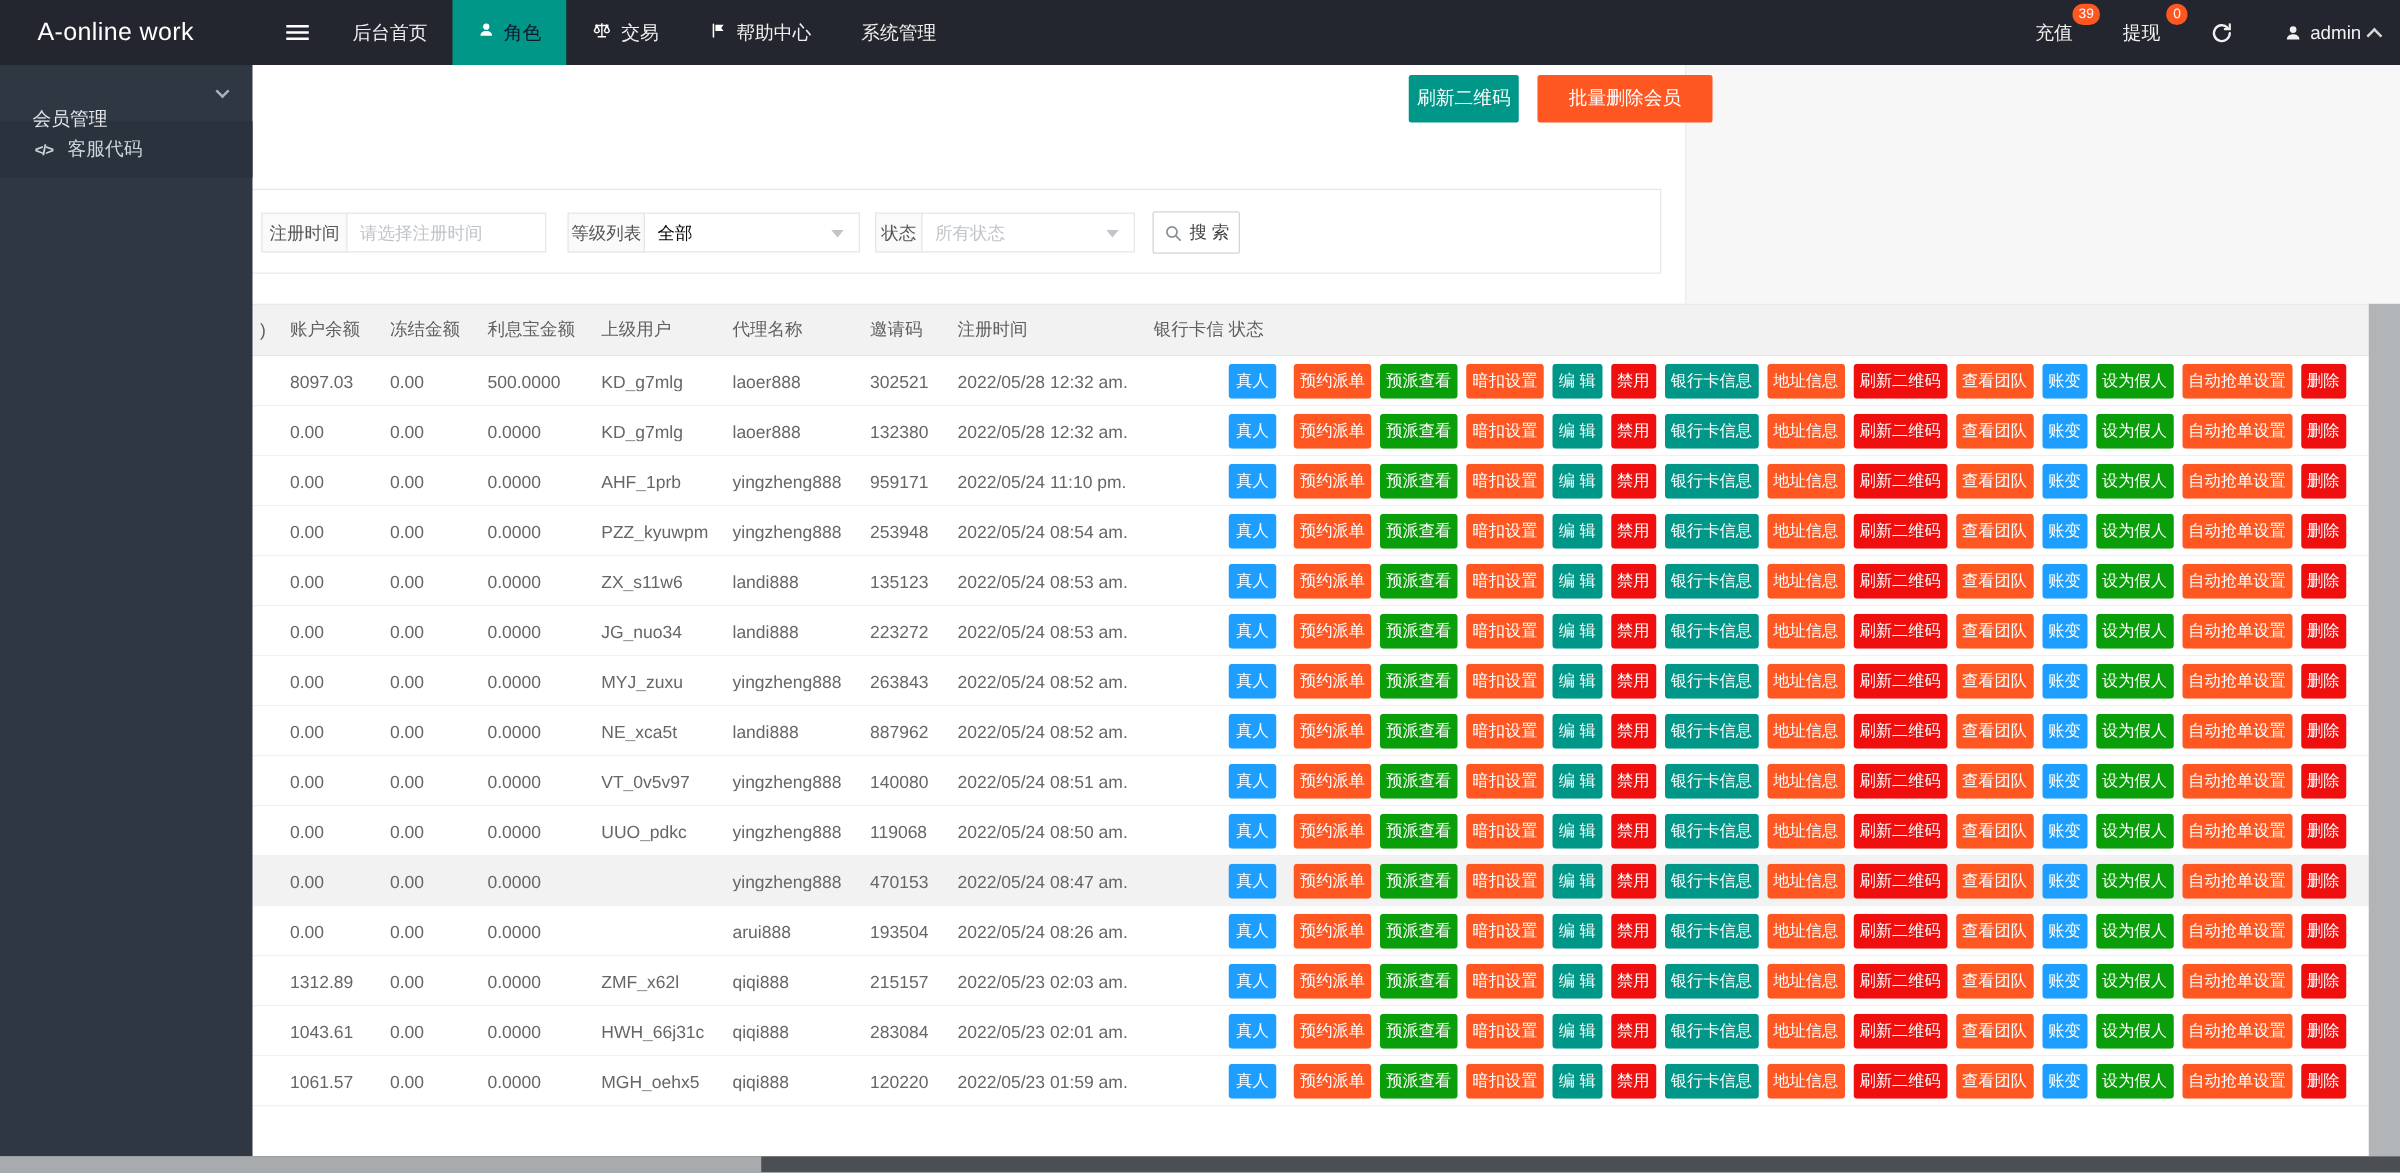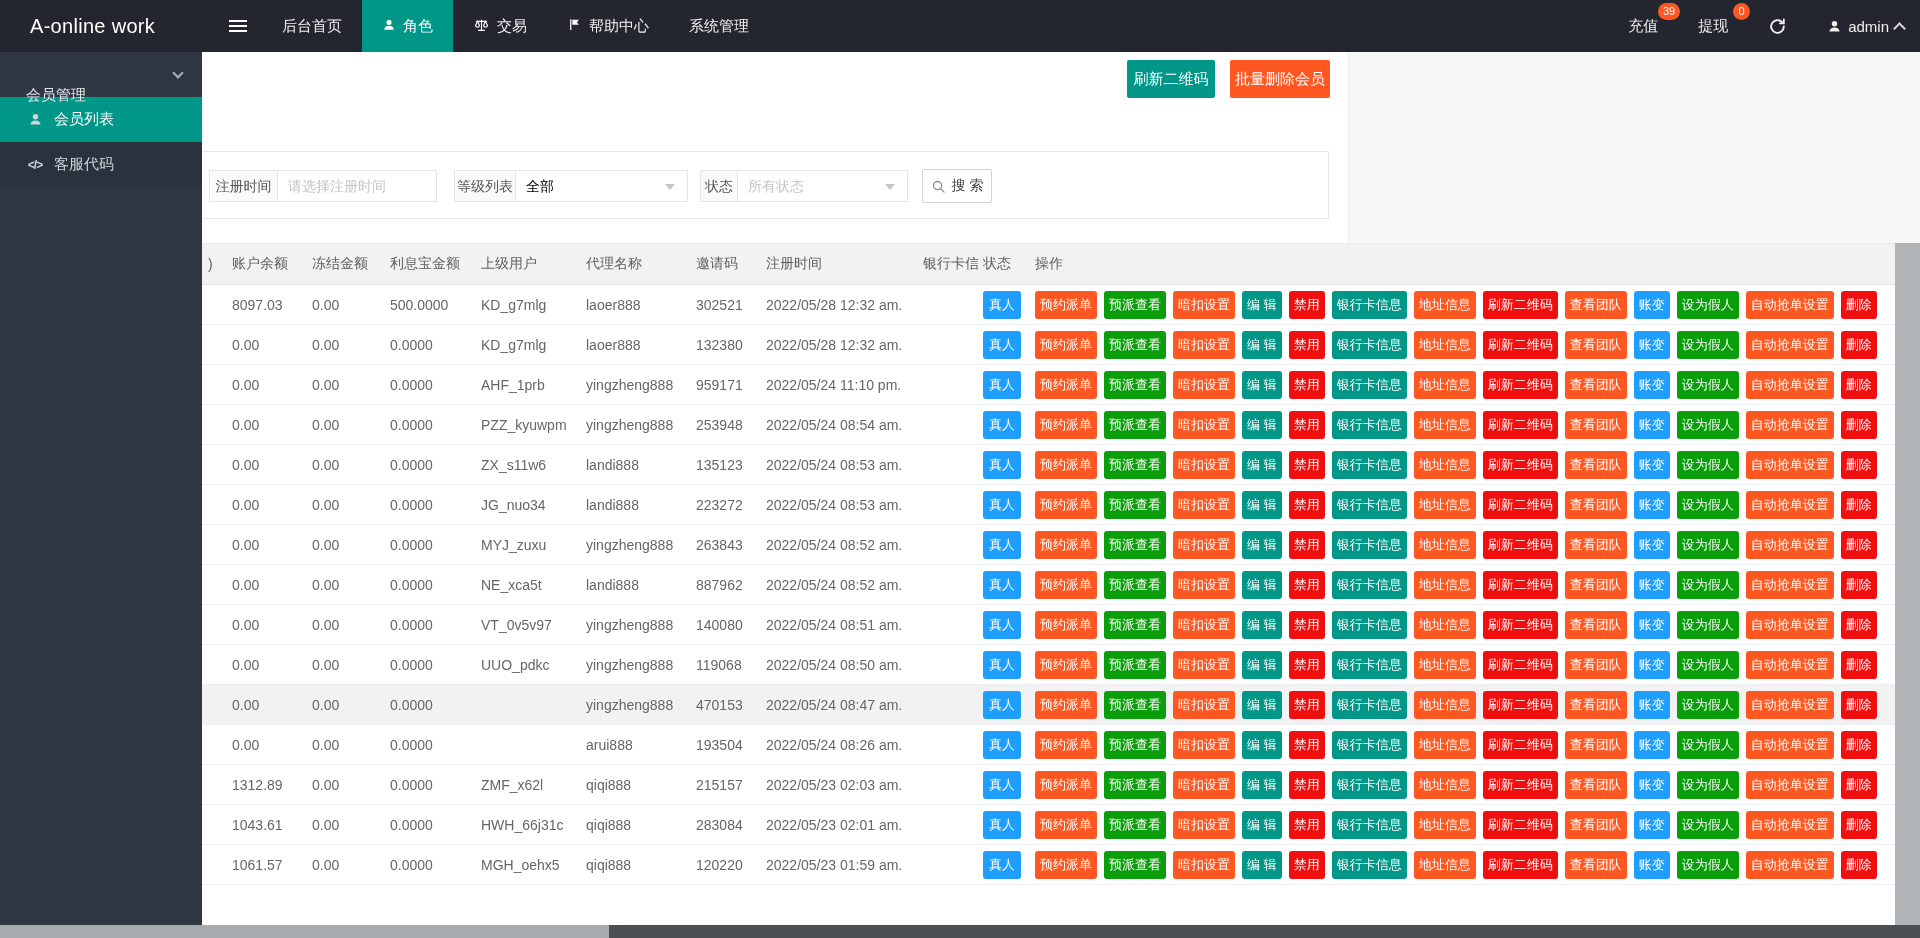--- a/index.html
+++ b/index.html
@@ -6,40 +6,40 @@
   html,body { width:1920px; height:938px; overflow:hidden; background:#fff;
               font-family:"Liberation Sans","DejaVu Sans",sans-serif; }
 
   
   .navbar { position:absolute; left:0; top:0; width:1920px; height:52px; background:#23262e; z-index:40; }
   .logo { position:absolute; left:30px; top:0; height:52px; line-height:52px; color:#ffffff; font-size:20px; letter-spacing:.3px; }
   .hamburger { position:absolute; left:214px; top:0; width:48px; height:52px; display:flex; flex-direction:column; justify-content:center; align-items:center; gap:3px; cursor:pointer; }
   .hamburger i { display:block; width:18px; height:2px; background:#fff; }
   .nav-menu { position:absolute; left:262px; top:0; height:52px; display:flex; }
   .nav-item { height:52px; padding:0 20px; color:#f0f0f0; font-size:15px; display:flex; align-items:center; gap:7px; cursor:pointer; white-space:nowrap; }
-  .nav-item.active { background:#009688; color:#ffffff; }
+  .nav-item.active { background:#009688; color:#0f172a; }
   .nav-right { position:absolute; right:16px; top:0; height:52px; display:flex; align-items:center; }
   .nav-right .nr-item { position:relative; color:#f0f0f0; font-size:15px; margin-left:40px; cursor:pointer; display:flex; align-items:center; gap:6px; }
   .badge { position:absolute; top:-14px; right:-22px; min-width:17px; height:17px; padding:0 5px; border-radius:9px; background:#ff5722; color:#fff; font-size:11px; line-height:17px; text-align:center; }
   .chev-up { width:9px; height:9px; border-left:2px solid #d8d8d8; border-top:2px solid #d8d8d8; transform:rotate(45deg); margin-top:4px; }
 
   
   .sidebar { position:absolute; left:0; top:52px; width:202px; height:873px; background:#2f3743; z-index:30; }
   .side-group { height:45px; display:flex; align-items:center; padding:0 20px 0 26px; color:#e3e6ea; font-size:15px; cursor:pointer; }
   .side-group .grp-label { flex:1;margin-top:42px; }
   .chev-down { width:8px; height:8px; border-right:2px solid #aab2bb; border-bottom:2px solid #aab2bb; transform:rotate(45deg); margin-top:-4px; }
   .side-item { height:45px; display:flex; align-items:center; gap:10px; padding-left:26px; background:#2a323d; color:#cfd4da; font-size:15px; cursor:pointer; }
   .side-item.active { background:#009688; color:#fff; }
   .side-item .ic, .side-group .ic { width:18px; display:inline-flex; justify-content:center; }
 
   
   .card-right-bg { position:absolute; left:1348px; top:52px; width:572px; height:191px; background:#f7f7f7; border-left:1px solid #ececec; z-index:1; }
   .btn-top { position:absolute; top:60px; height:38px; line-height:38px; border-radius:2px; color:#fff; font-size:15px; text-align:center; cursor:pointer; z-index:5; }
   .btn-add { left:1127px; width:88px; background:#009688; }
-  .btn-batch-del { left:1230px; width:100px; background:#ff5722; }
+  .btn-batch-del { left:1230px; width:140px; background:#ff5722; }
 
   
   .filter-box { position:absolute; left:195px; top:151px; width:1134px; height:68px; border:1px solid #e7e7e7; background:#fff; z-index:4; }
   .addon-label { position:absolute; top:170px; height:32px; line-height:30px; border:1px solid #e6e6e6; background:#fafafa; color:#555; font-size:14px; text-align:center; z-index:5; }
   .f-input { position:absolute; top:170px; height:32px; border:1px solid #e6e6e6; background:#fff; font-size:14px; color:#333; padding:0 10px; outline:none; z-index:5; font-family:inherit; }
   .f-input::placeholder { color:#c0c4c9; }
   .f-select { position:absolute; top:170px; height:32px; line-height:30px; border:1px solid #e6e6e6; background:#fff; font-size:14px; padding:0 10px; z-index:5; cursor:pointer; }
   .f-select .sel-arrow { position:absolute; right:12px; top:13px; width:0; height:0; border-left:5px solid transparent; border-right:5px solid transparent; border-top:6px solid #c2c6cb; }
   .sel-muted { color:#c0c4c9; }
   .btn-search { position:absolute; left:922px; top:169px; width:70px; height:34px; border:1px solid #d4d4d4; border-radius:2px; background:#fff; color:#444; font-size:14px; display:flex; align-items:center; justify-content:center; gap:6px; cursor:pointer; z-index:5; }
@@ -126,29 +126,20 @@
       <span class="chev-up"></span>
     </span>
   </div>
 </header>
 
 <aside class="sidebar" id="sidebar">
     <div class="side-group">
       <span class="grp-label">会员管理</span>
       <span class="chev-down"></span>
     </div>
-    <div class="side-item active">
-      <span class="ic">
-        <svg width="15" height="15" viewBox="0 0 24 24" fill="#cfd4da">
-          <circle cx="12" cy="7.5" r="4.3"></circle>
-          <path d="M12 13.4c-5 0-8 2.7-8 6.6h16c0-3.9-3-6.6-8-6.6z"></path>
-        </svg>
-      </span>
-      <span>会员列表</span>
-    </div>
     <div class="side-item">
       <span class="ic">
         <span style="font-size:12px;font-weight:bold;color:#cfd4da;letter-spacing:-1px;">&lt;/&gt;</span>
       </span>
       <span>客服代码</span>
     </div>
   </aside>
 
 <div class="card-right-bg"></div>
 <div class="btn-top btn-add">刷新二维码</div>
@@ -183,21 +174,20 @@
     <div class="cell w0">)</div>
     <div class="cell w1">账户余额</div>
     <div class="cell w2">冻结金额</div>
     <div class="cell w3">利息宝金额</div>
     <div class="cell w4">上级用户</div>
     <div class="cell w5">代理名称</div>
     <div class="cell w6">邀请码</div>
     <div class="cell w7">注册时间</div>
     <div class="cell w8">银行卡信息</div>
     <div class="cell w9">状态</div>
-    <div class="cell w10">操作</div>
   </div>
 <div class="tbody" id="tbody">
     <div class="trow">
       <div class="cell w0"></div>
       <div class="cell w1">8097.03</div>
       <div class="cell w2">0.00</div>
       <div class="cell w3">500.0000</div>
       <div class="cell w4">KD_g7mlg</div>
       <div class="cell w5">laoer888</div>
       <div class="cell w6">302521</div>

